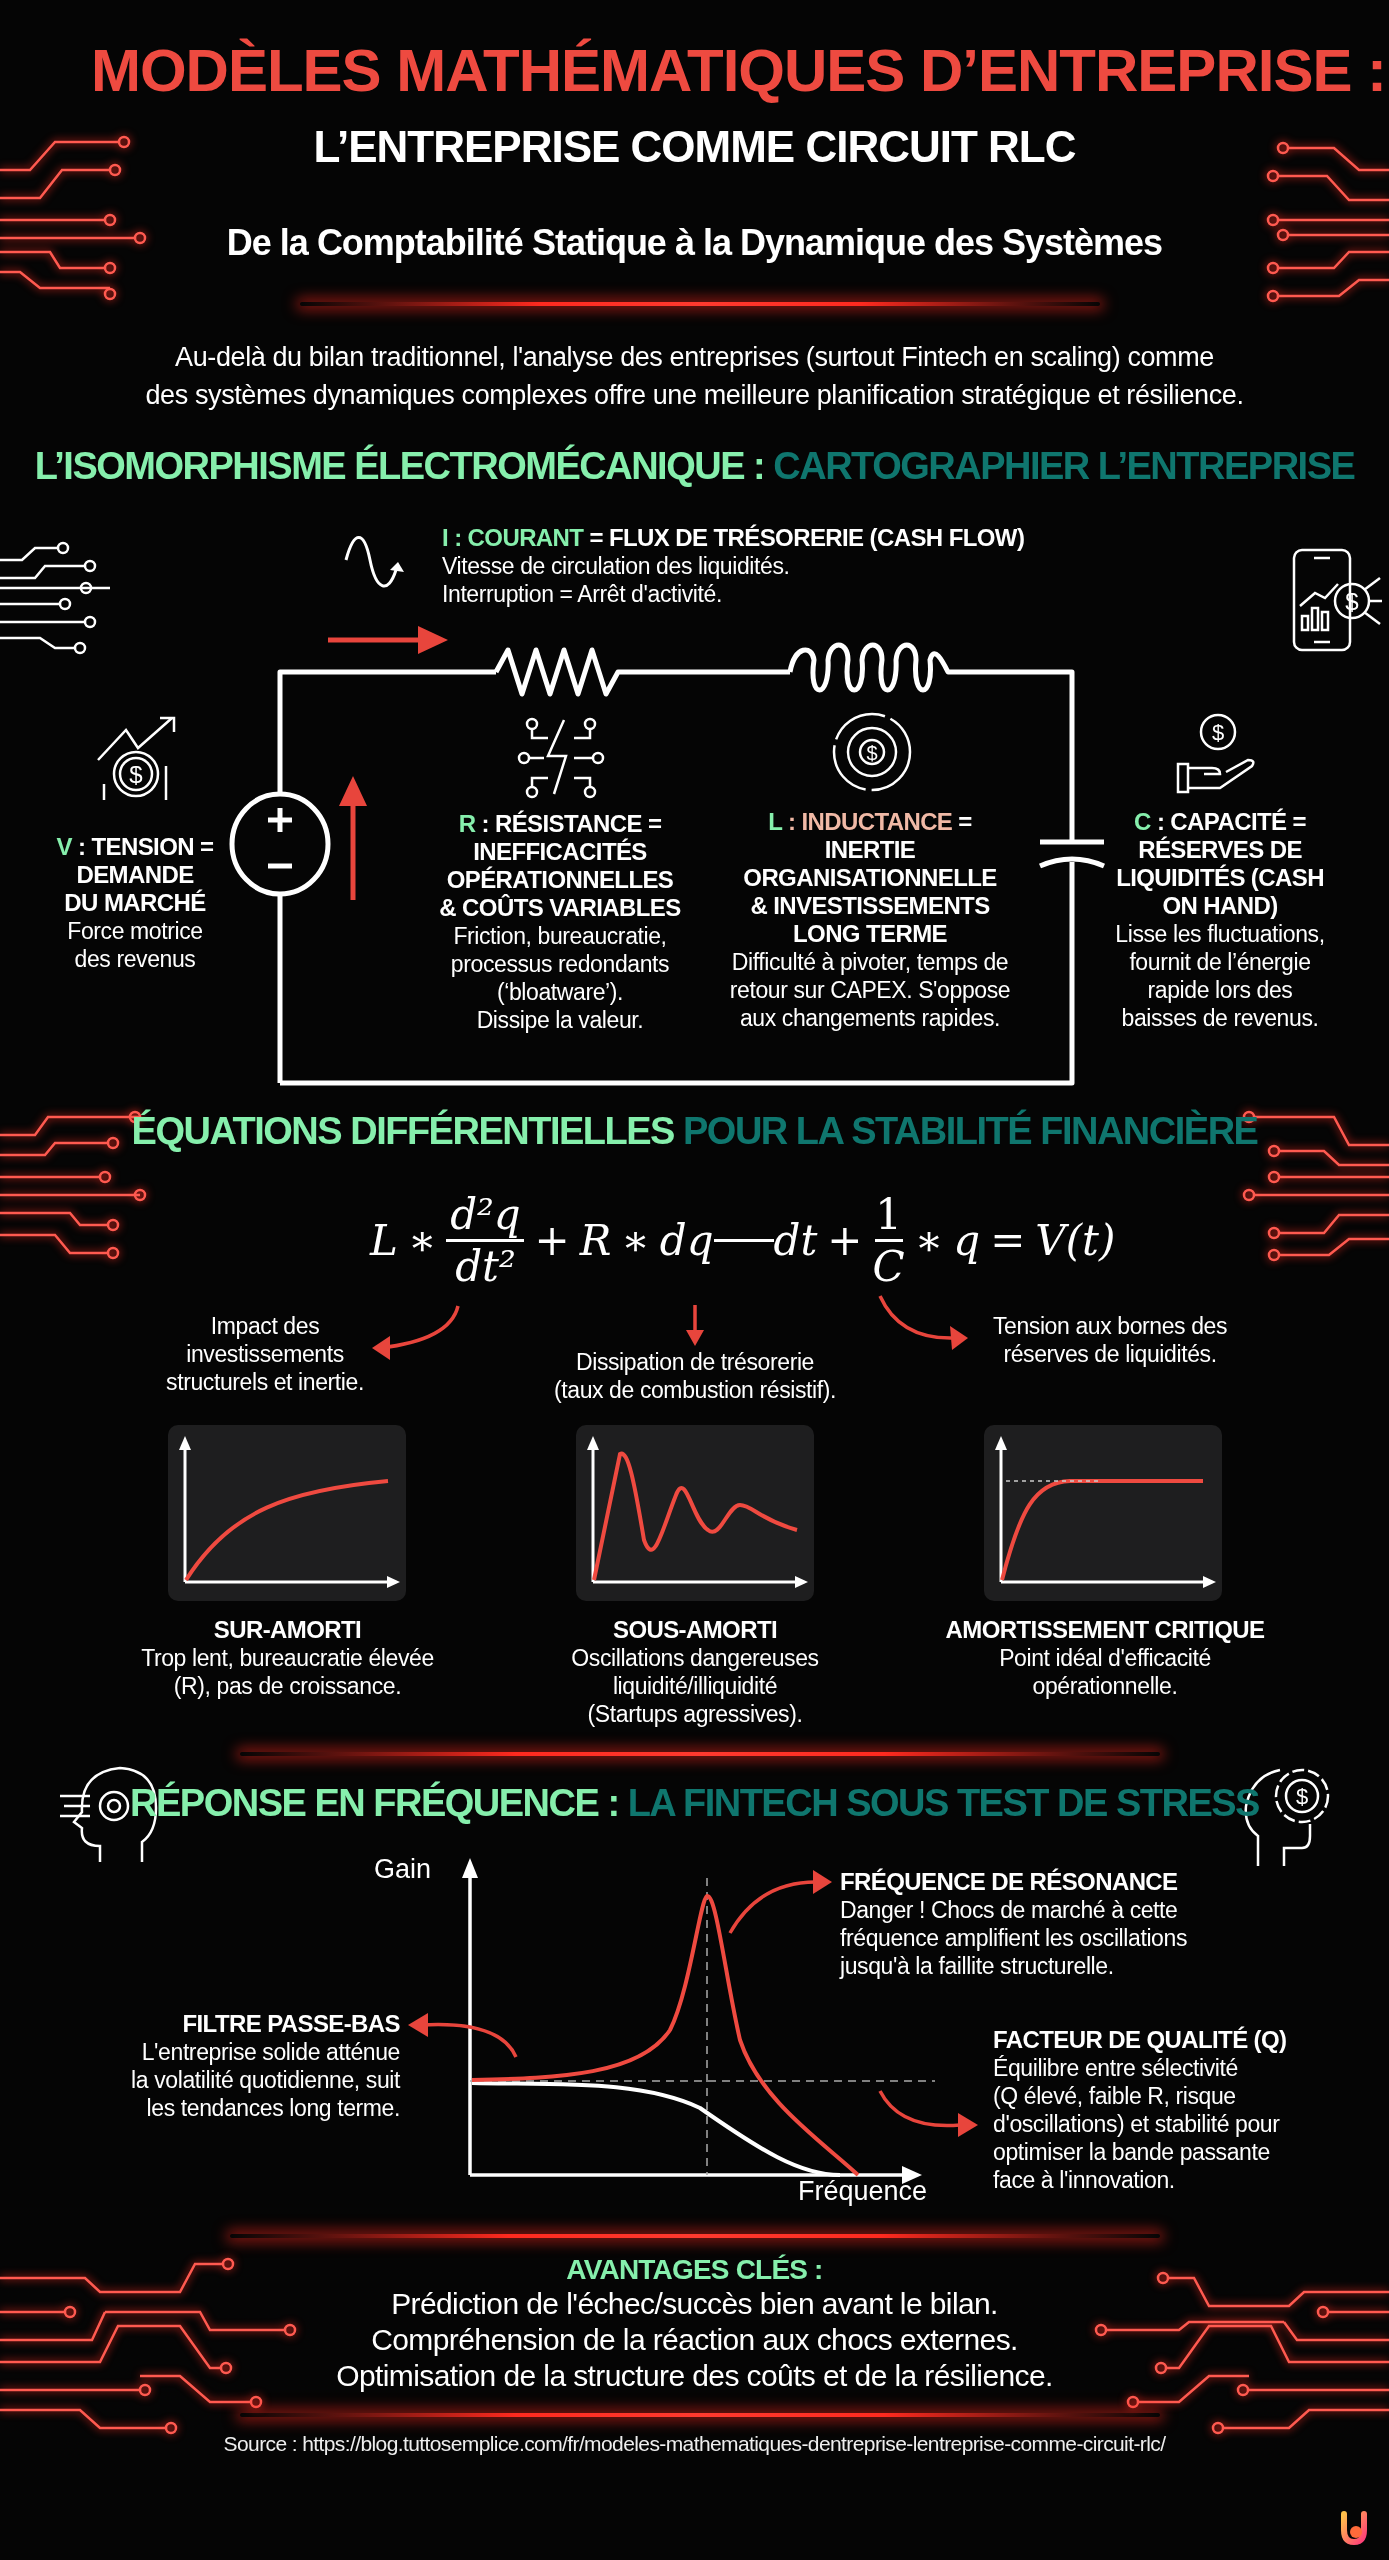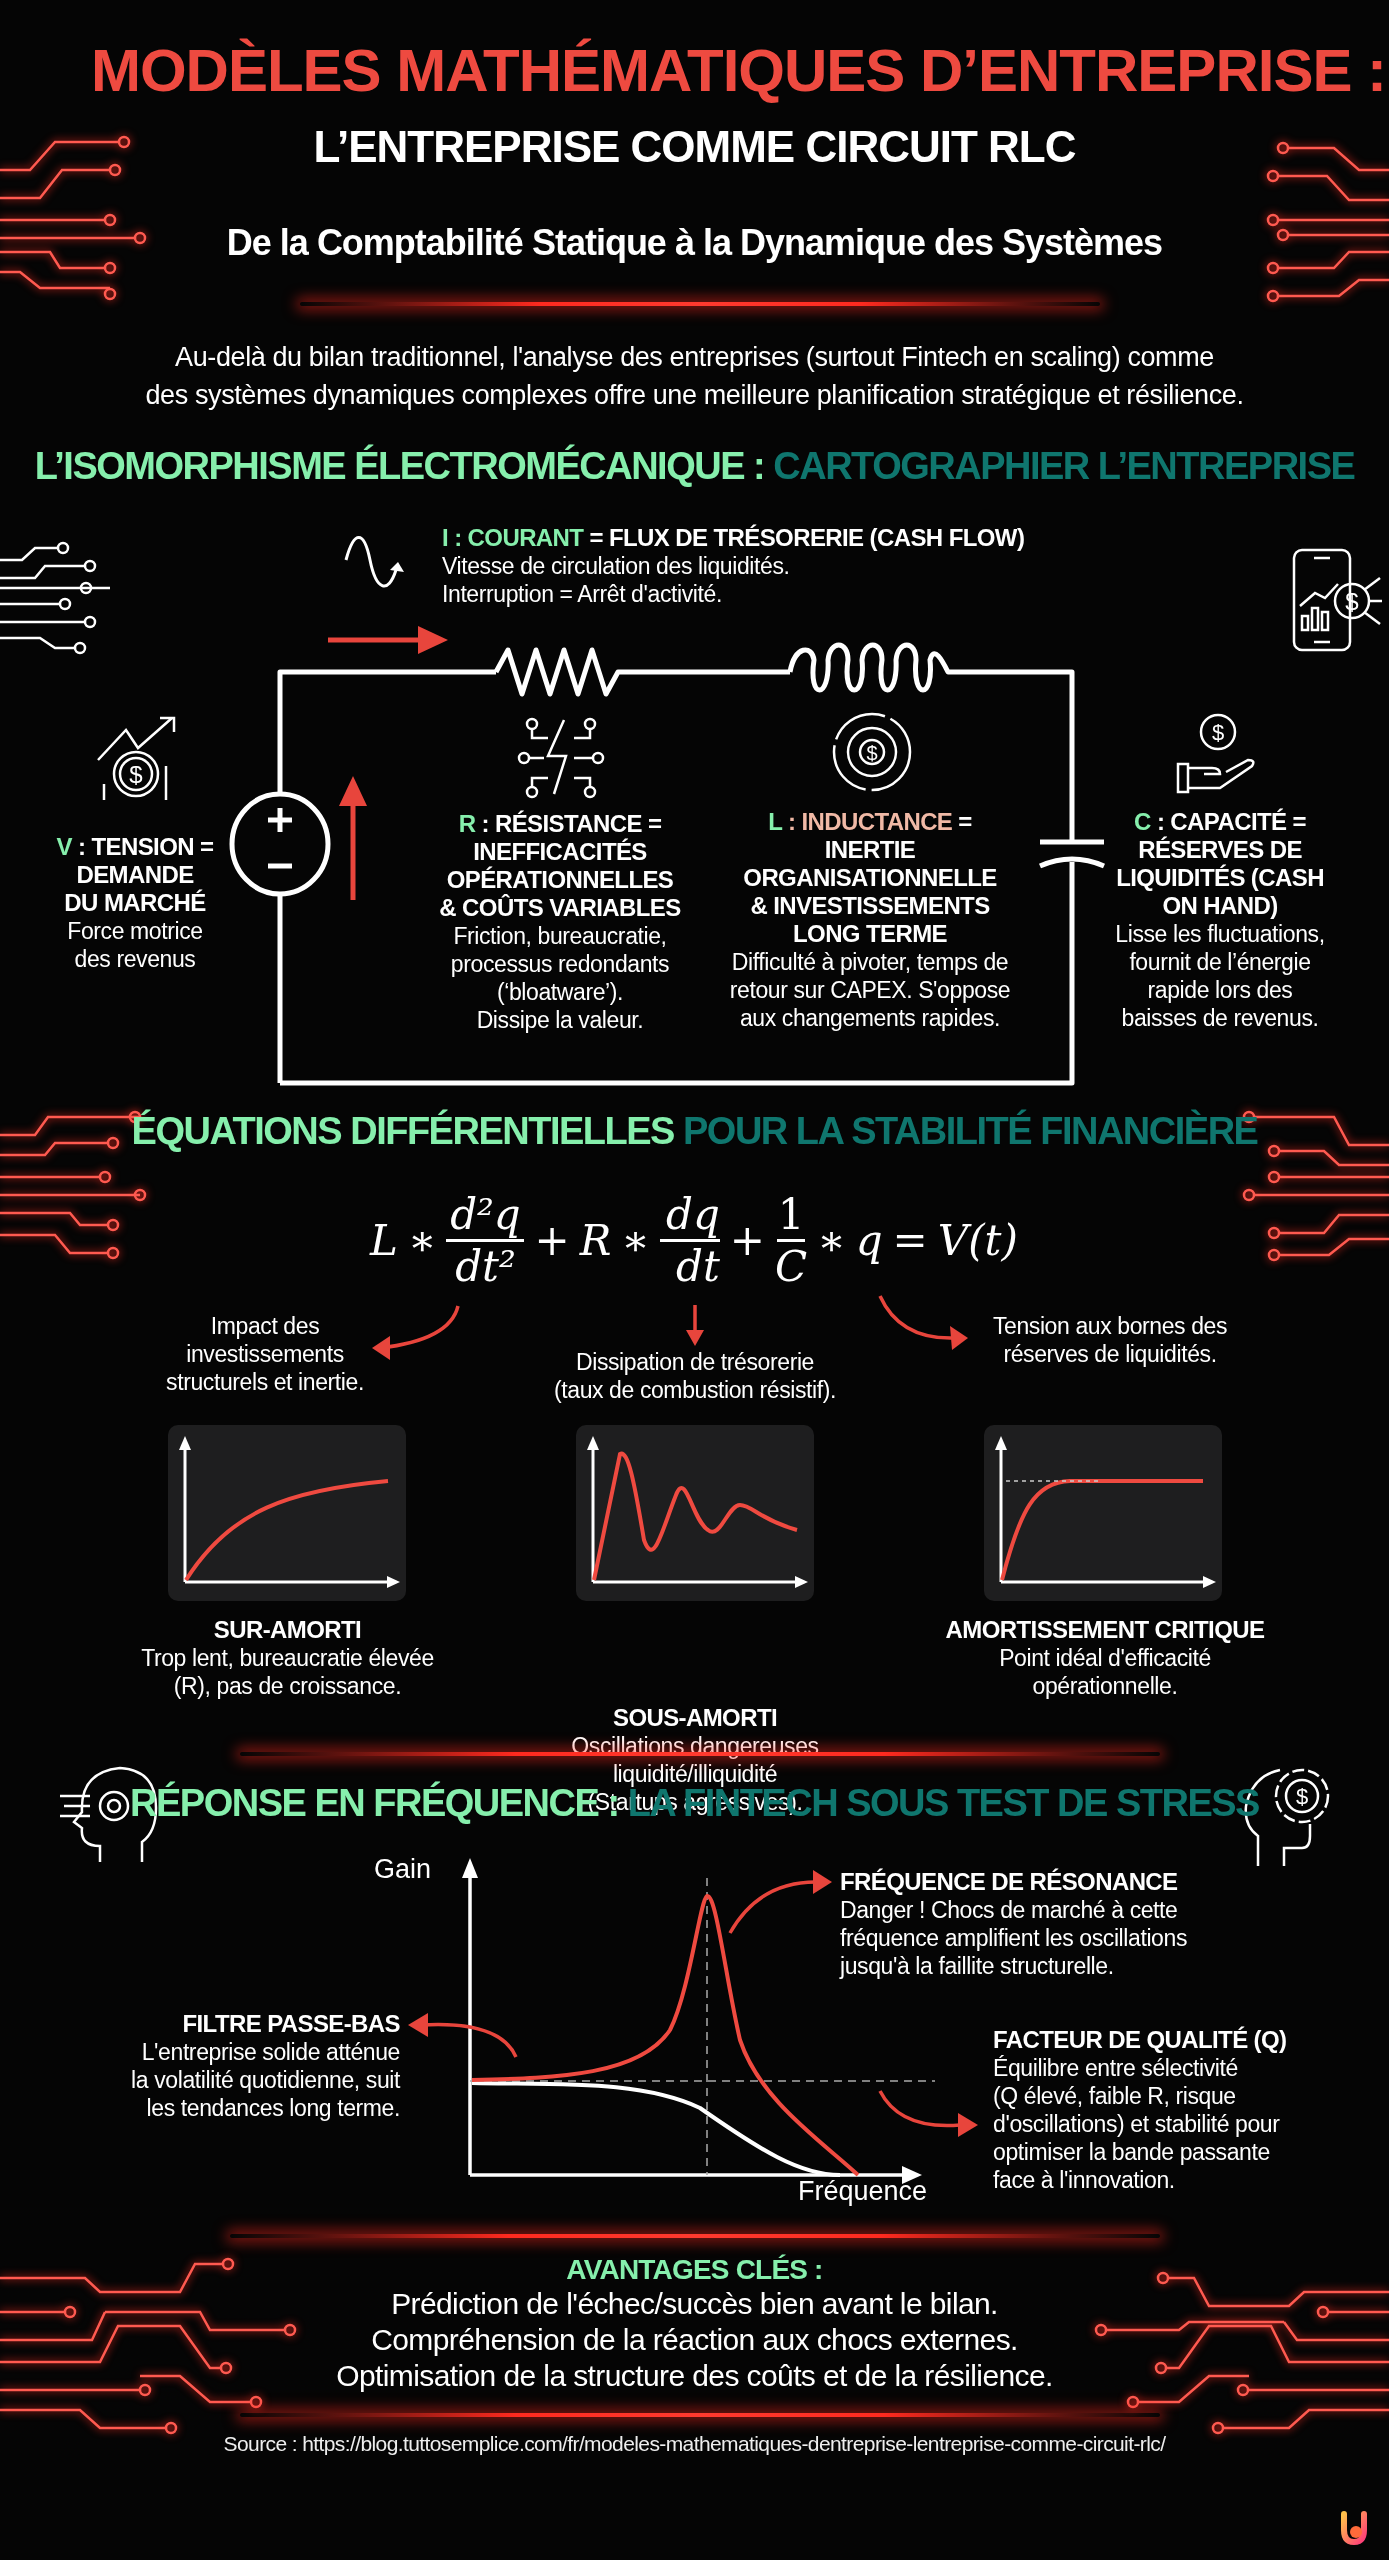--- a/index.html
+++ b/index.html
@@ -276,21 +276,21 @@
   <span>L</span>
   <span style="font-style:normal">∗</span>
   <span style="display:inline-flex;flex-direction:column;align-items:center;">
     <span>d²q</span>
     <span style="width:78px;border-top:3px solid #fff;"></span>
     <span>dt²</span>
   </span>
   <span style="font-style:normal">+</span>
   <span>R</span>
   <span style="font-style:normal">∗</span>
-  <span style="display:inline-flex;flex-direction:column;align-items:flex-end;">
+  <span style="display:inline-flex;flex-direction:row;align-items:center;">
     <span>dq</span>
     <span style="width:60px;border-top:3px solid #fff;"></span>
     <span>dt</span>
   </span>
   <span style="font-style:normal">+</span>
   <span style="display:inline-flex;flex-direction:column;align-items:center;">
     <span style="font-style:normal">1</span>
     <span style="width:28px;border-top:3px solid #fff;"></span>
     <span>C</span>
   </span>
@@ -353,21 +353,21 @@
     <path d="M1002 1580 C1020 1510, 1035 1482, 1070 1481 H1203"></path>
   </g>
   <path d="M1006 1481 H1100" stroke="#ccc" stroke-width="1.5" stroke-dasharray="4 4"></path>
 </svg>
 
 <div class="abs center" style="left:100px;width:375px;top:1616px;">
   <div class="txt-bold">SUR-AMORTI</div>
   <div class="txt-body">Trop lent, bureaucratie élevée</div>
   <div class="txt-body">(R), pas de croissance.</div>
 </div>
-<div class="abs center" style="left:510px;width:370px;top:1704px;">
+<div class="abs center" style="left:510px;width:370px;top:1616px;">
   <div class="txt-bold">SOUS-AMORTI</div>
   <div class="txt-body">Oscillations dangereuses</div>
   <div class="txt-body">liquidité/illiquidité</div>
   <div class="txt-body">(Startups agressives).</div>
 </div>
 <div class="abs center" style="left:910px;width:390px;top:1616px;">
   <div class="txt-bold">AMORTISSEMENT CRITIQUE</div>
   <div class="txt-body">Point idéal d'efficacité</div>
   <div class="txt-body">opérationnelle.</div>
 </div>

